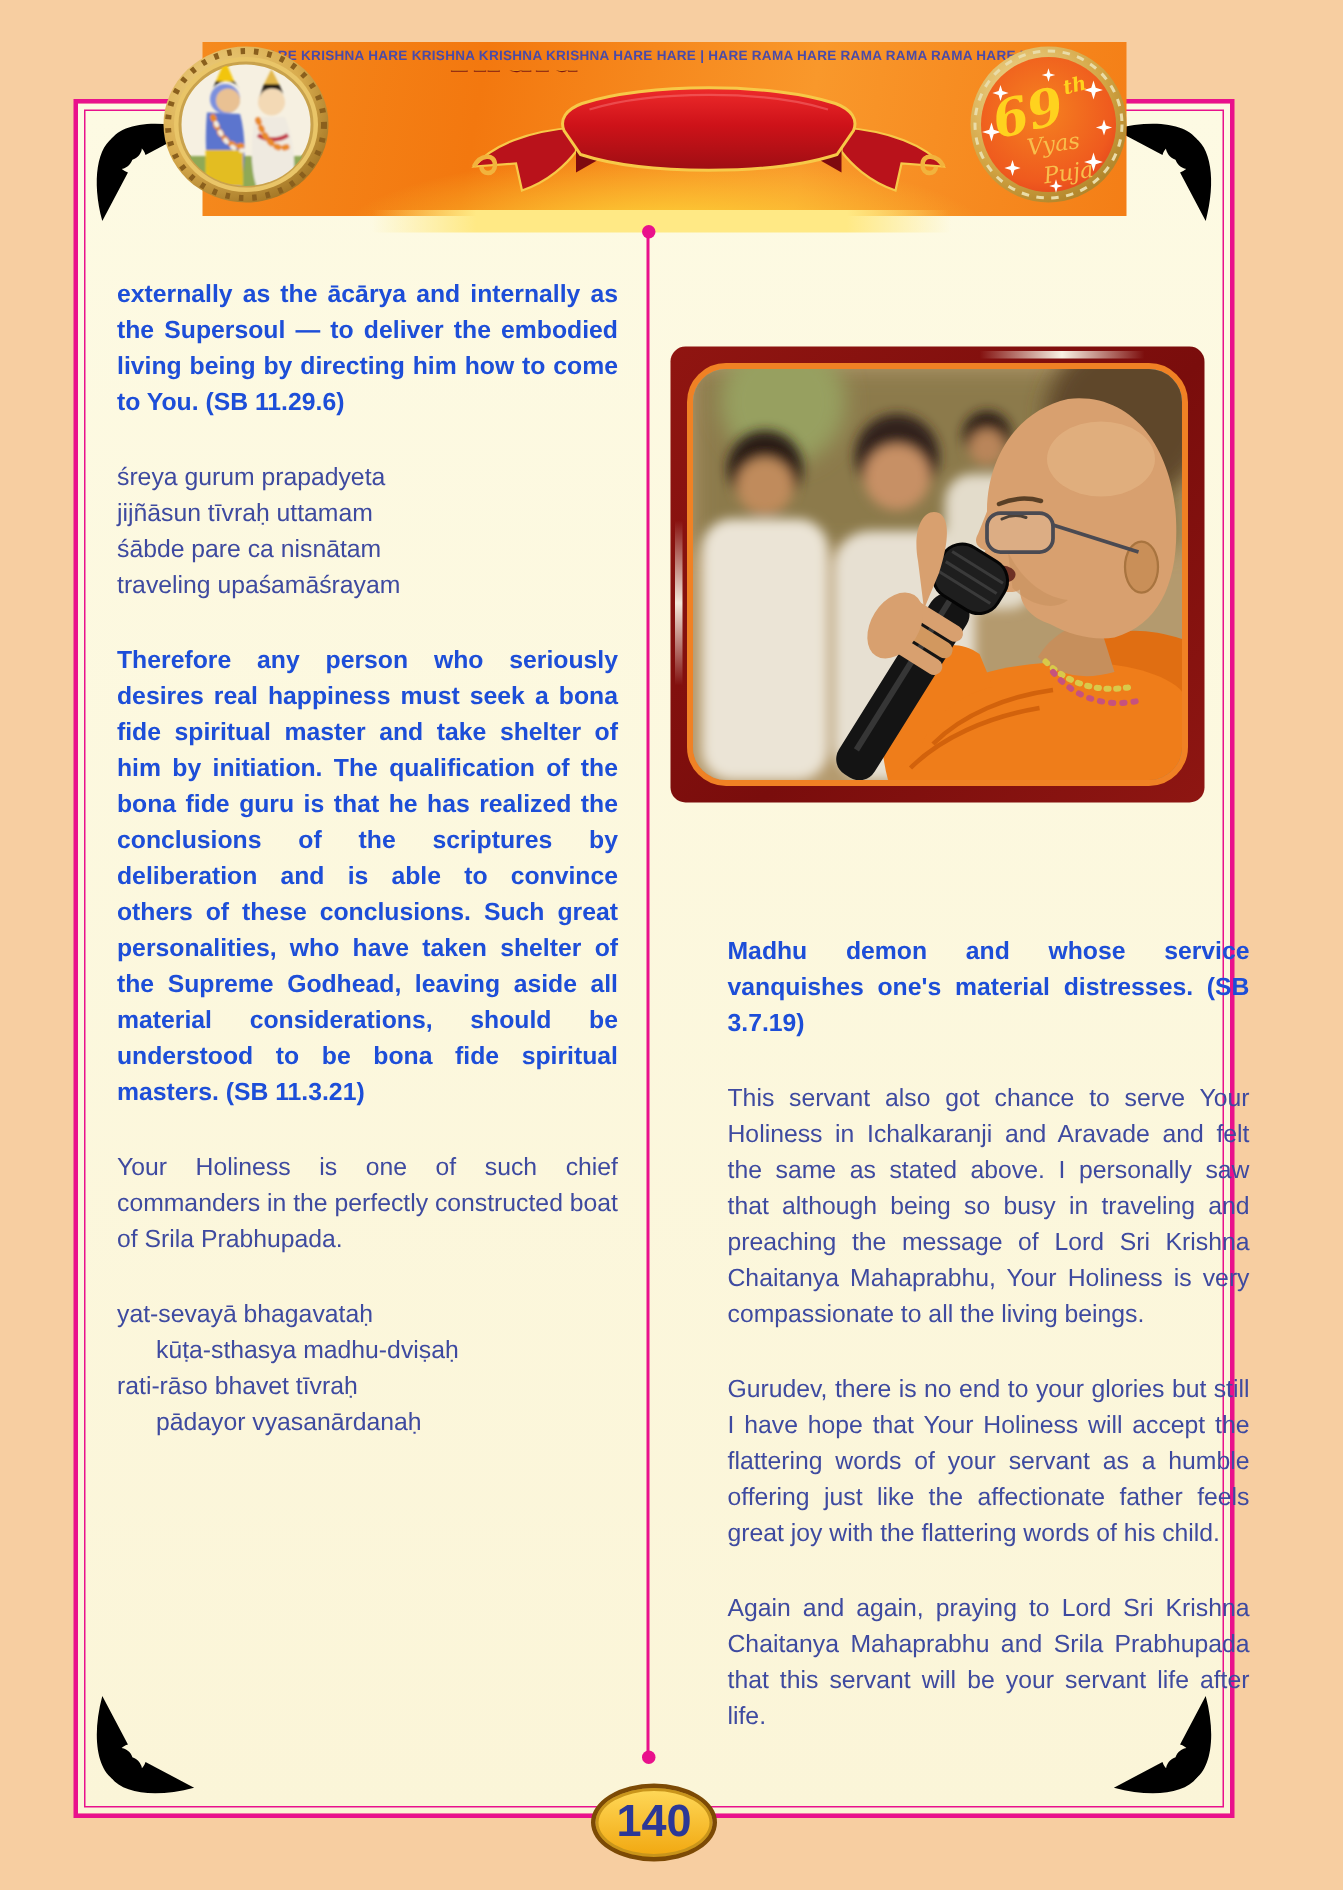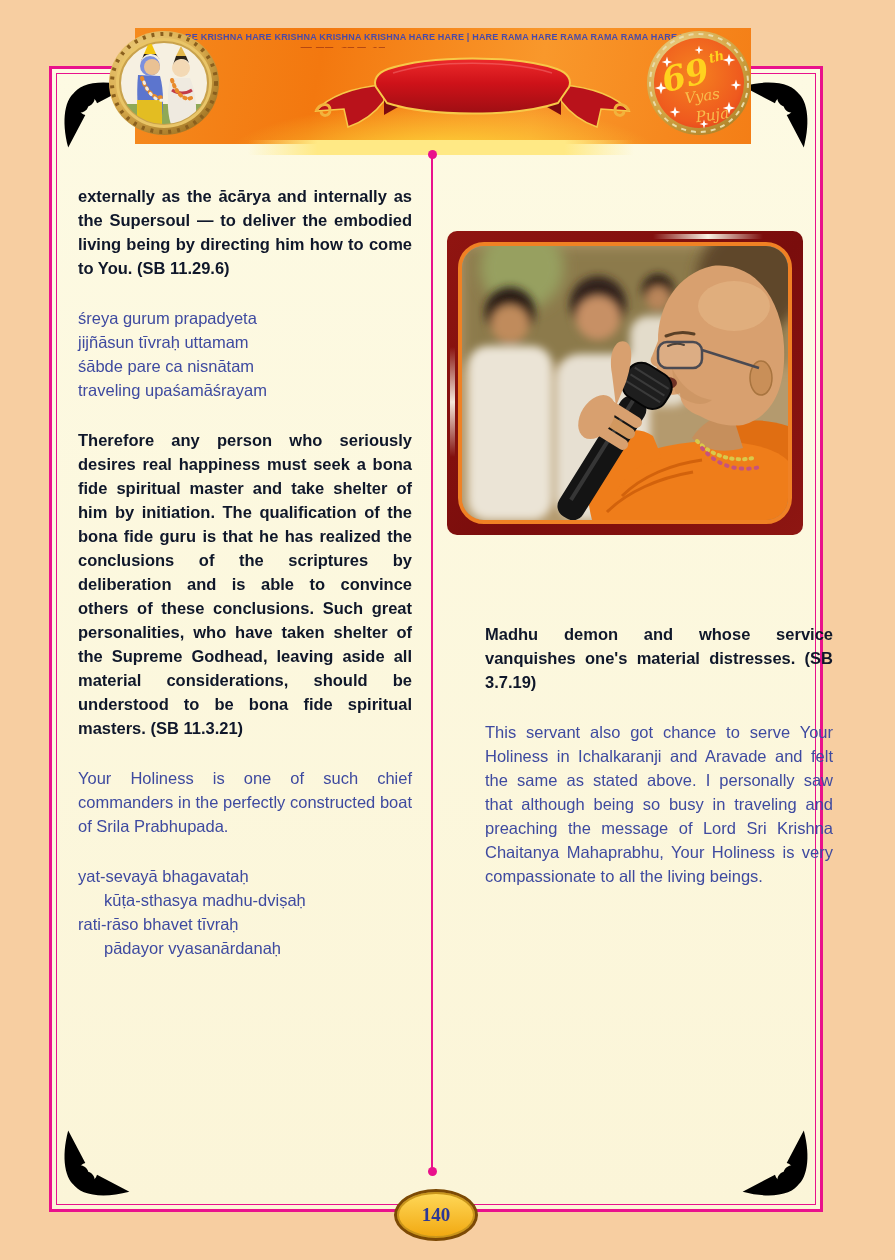--- a/index.html
+++ b/index.html
@@ -26,21 +26,21 @@
   .mantra{position:absolute;left:150px;top:32px;width:586px;text-align:center;
         font-size:9px;font-weight:bold;color:#4A4AA8;letter-spacing:.2px;white-space:nowrap;}
   .medallion{position:absolute;left:108px;top:30px;width:112px;height:106px;}
   .ribbon{position:absolute;left:300px;top:47px;width:345px;height:92px;}
   .vyas-badge{position:absolute;left:646px;top:30px;width:106px;height:106px;}
 
   
   .col{position:absolute;color:#3E4AA0;font-size:16.5px;line-height:24px;}
   .col p{margin:0 0 26px;text-align:justify;}
   .col p:last-child{margin-bottom:0;}
-  .col p.bold{font-weight:bold;color:#0f172a;}
+  .col p.bold{font-weight:bold;color:#1d4ed8;}
   .col p.verse{text-align:left;}
   .verse .ind{padding-left:26px;}
   .left-col{left:78px;top:184px;width:334px;}
   .right-col{left:452px;top:622px;width:348px;margin-left:33px;}
 
   
   .photo-frame{position:absolute;left:447px;top:231px;width:356px;height:304px;
         background:linear-gradient(135deg,#901511,#7A0D0C 55%,#8E1612);
         border-radius:10px;padding:11px;box-sizing:border-box;}
   .photo-frame::before{content:"";position:absolute;top:3px;left:58%;width:110px;height:5px;
@@ -54,21 +54,21 @@
   
   .divider{position:absolute;left:431px;top:157px;width:2px;height:1013px;background:#E9118C;}
   .divider-dot{position:absolute;width:9px;height:9px;border-radius:50%;background:#E9118C;left:428px;}
   .dot-top{top:150px;}
   .dot-bottom{top:1167px;}
 
   
   .page-num{position:absolute;left:394px;top:1189px;width:78px;height:46px;border-radius:50%;
         background:linear-gradient(#FFD95A,#F1A70F);border:3px solid #7C4A05;
         box-shadow:inset 0 0 0 2px #C9951B;display:flex;align-items:center;justify-content:center;
-        font-size:19px;font-weight:bold;color:#2C3896;font-family:Liberation Serif, serif;}
+        font-size:30px;font-weight:bold;color:#2C3896;}
 </style>
 </head>
 <body>
 
 <div class="page">
 
   <svg width="0" height="0" style="position:absolute">
     <defs>
       <g id="flo-shape">
         <path d="M76,8 C46,0 20,4 13,18 C7,30 14,40 24,37 C32,34 33,24 26,21 C31,18 38,20 40,27"></path>
@@ -269,17 +269,19 @@
           </g>
           <path d="M150,128 C146,106 154,92 164,96 C172,100 170,118 164,136 L154,160 Z" fill="#D8A06F"></path>
         </g>
       </svg>
     </div>
   </div>
 
   <div class="col right-col">
     <p class="bold">Madhu demon and whose service vanquishes one's material distresses. (SB 3.7.19)</p>
     <p>This servant also got chance to serve Your Holiness in Ichalkaranji and Aravade and felt the same as stated above. I personally saw that although being so busy in traveling and preaching the message of Lord Sri Krishna Chaitanya Mahaprabhu, Your Holiness is very compassionate to all the living beings.</p>
+    <p>Gurudev, there is no end to your glories but still I have hope that Your Holiness will accept the flattering words of your servant as a humble offering just like the affectionate father feels great joy with the flattering words of his child.</p>
+    <p>Again and again, praying to Lord Sri Krishna Chaitanya Mahaprabhu and Srila Prabhupada that this servant will be your servant life after life.</p>
   </div>
 
   <div class="page-num">140</div>
 
 </div>
 
 </body></html>

